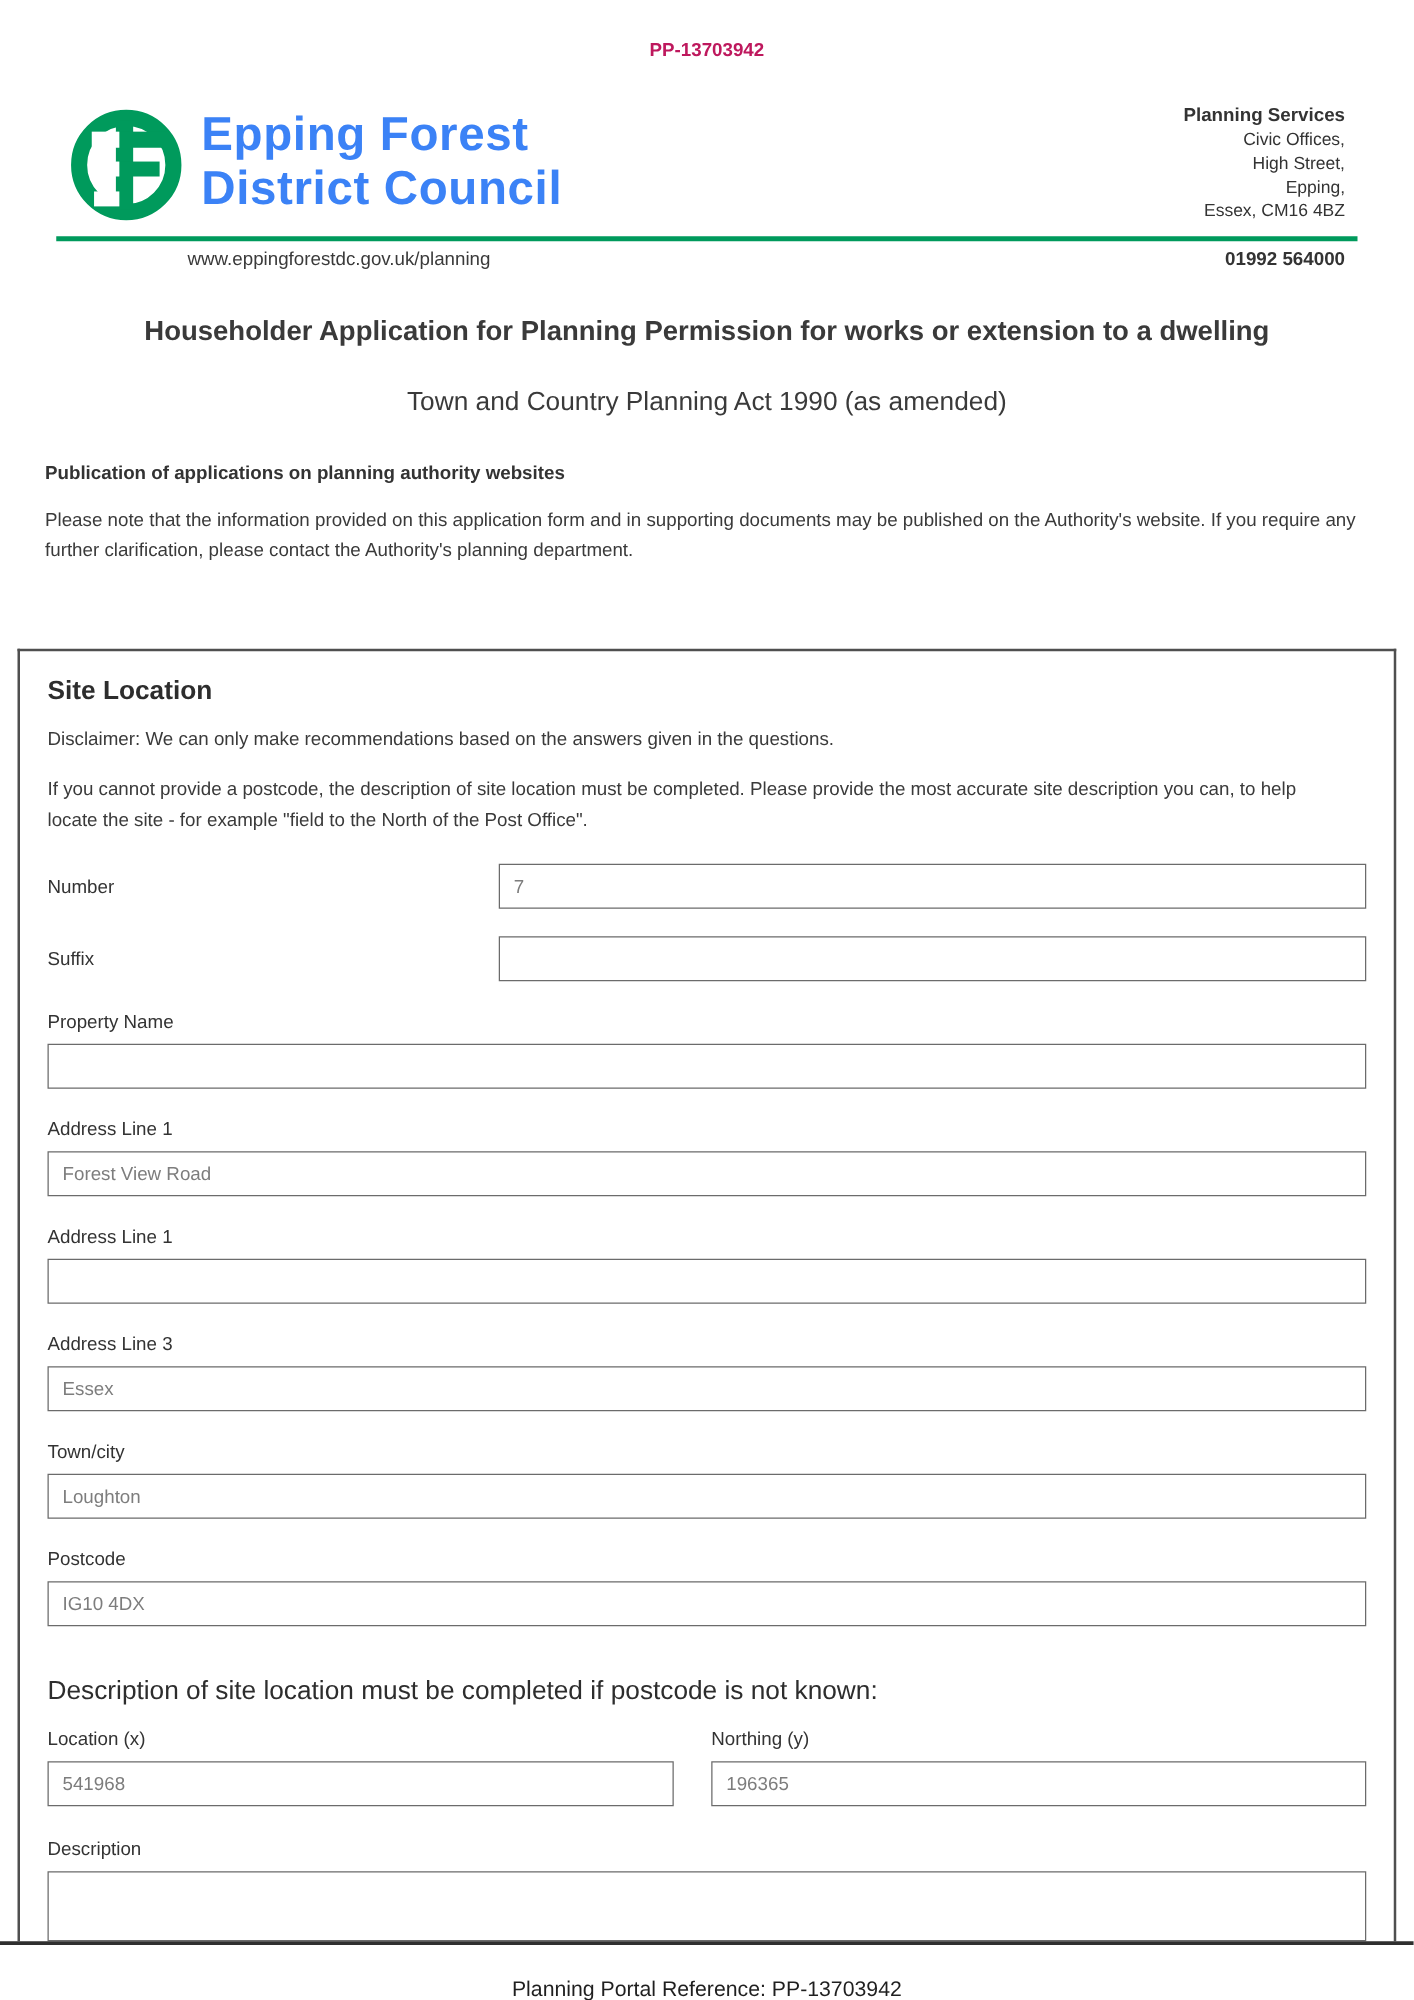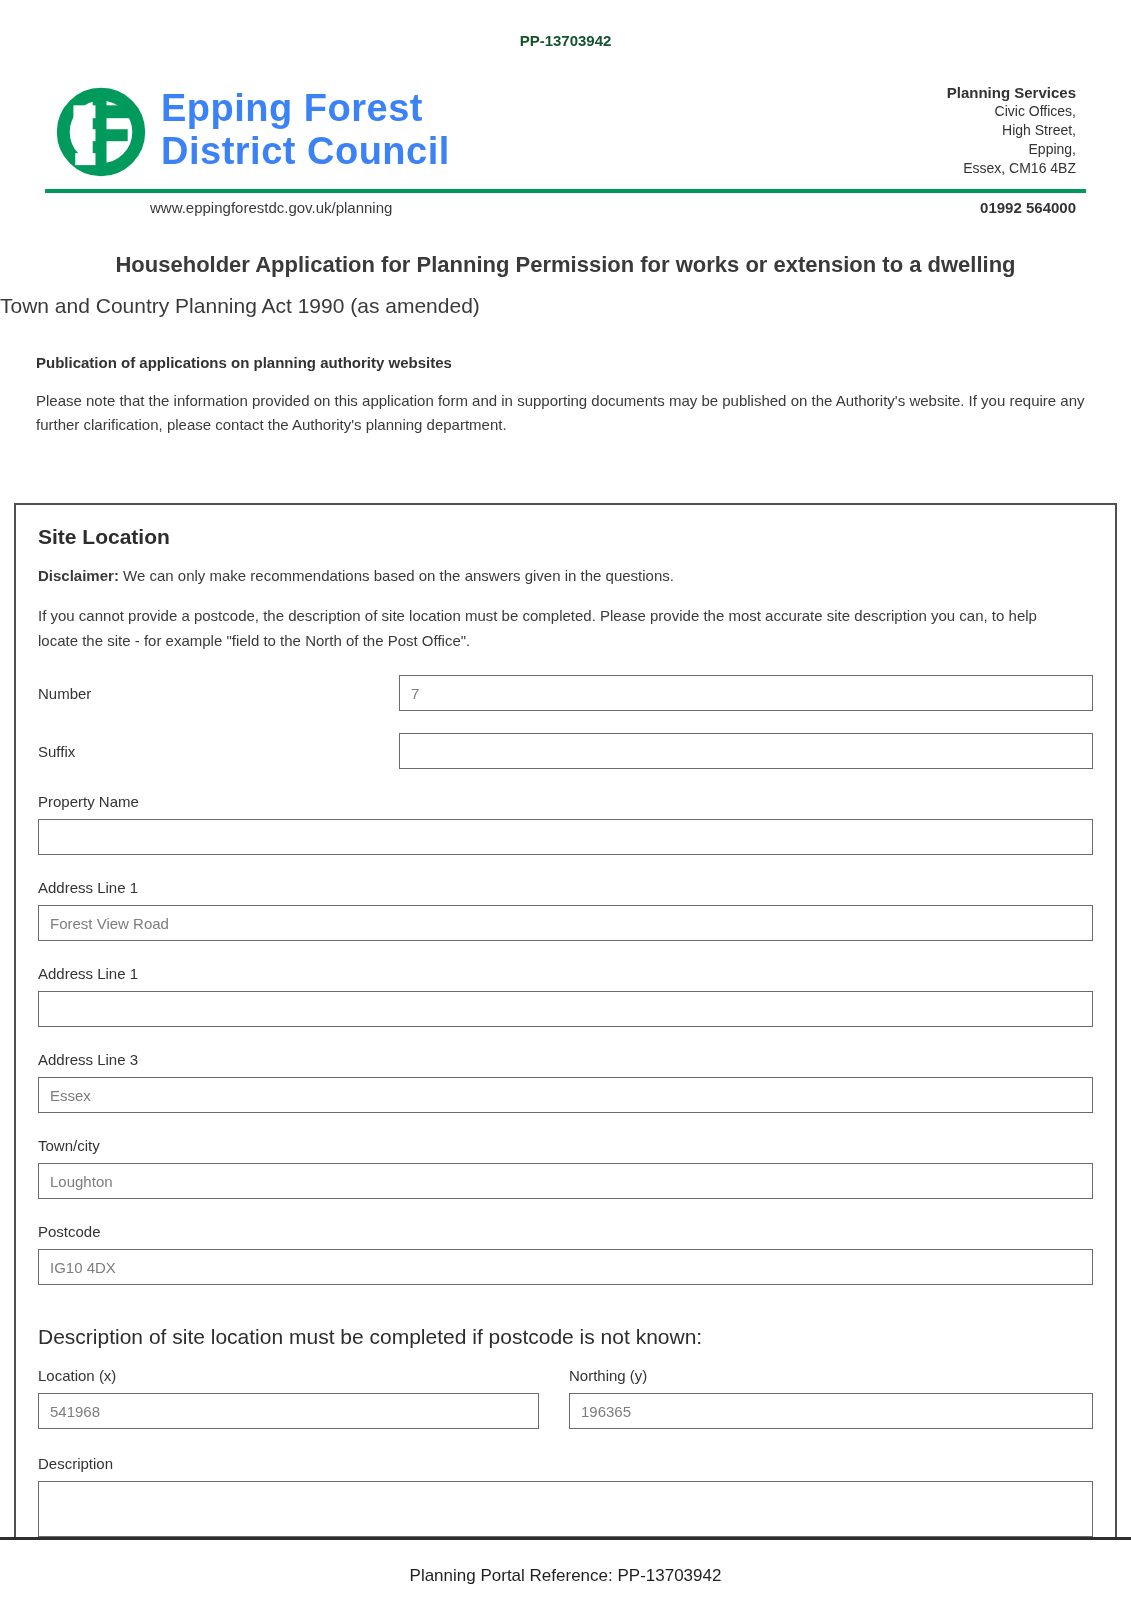--- a/index.html
+++ b/index.html
@@ -1,45 +1,45 @@
 <!DOCTYPE html>
 <html><head>
 <meta charset="utf-8">
 <style>
   * { box-sizing: border-box; margin: 0; padding: 0; }
   html, body { background: #ffffff; }
   body { font-family: "Liberation Sans", sans-serif; color: #3a3a3a; }
   .page { width: 1131px; min-height: 1600px; margin: 0 auto; background: #fff; position: relative; }
 
   
-  .top-ref { text-align: center; padding-top: 32px; font-size: 15px; font-weight: bold; color: #14532d; }
+  .top-ref { text-align: center; padding-top: 32px; font-size: 15px; font-weight: bold; color: #be185d; }
 
   
   .header-wrap { margin: 32px 45px 0 45px; }
   .header-main { display: flex; justify-content: space-between; align-items: flex-start; border-bottom: 4px solid #009a5c; padding: 0 10px 6px 10px; }
   .brand { display: flex; align-items: flex-start; gap: 14px; }
   .logo { width: 92px; height: 102px; flex: 0 0 auto; }
   .brand-name { font-size: 38px; line-height: 43px; font-weight: 600; color: #3b82f6; letter-spacing: 0.5px; padding-top: 6px; }
   .contact-block { text-align: right; font-size: 14px; line-height: 19px; color: #333; padding-top: 2px; }
   .contact-block .dept { font-weight: bold; font-size: 15px; }
   .header-sub { display: flex; justify-content: space-between; padding: 6px 10px 0 10px; gap: 36px; }
   .website { margin-left: 95px; font-size: 15px; color: #3a3a3a; }
   .phone { font-size: 15px; font-weight: bold; color: #333; margin-left: 27px; }
 
   
   .doc-title { text-align: center; margin-top: 36px; font-size: 22px; color: #3a3a3a; font-weight: bold; padding: 0 60px; }
-  .doc-act { text-align: left; margin-top: 16px; font-size: 21px; color: #3a3a3a; font-weight: normal; }
+  .doc-act { text-align: center; margin-top: 32px; font-size: 21px; color: #3a3a3a; font-weight: normal; }
   .pub-heading { margin: 36px 36px 0 36px; font-size: 15px; font-weight: bold; color: #333; }
   .pub-body { margin: 18px 36px 0 36px; font-size: 15px; line-height: 24px; color: #3a3a3a; max-width: 1060px; }
 
   
   .section-box { margin: 66px 14px 0 14px; border: 2px solid #4f4f4f; border-bottom: 0; padding: 20px 22px 0 22px; }
   .section-title { font-size: 21px; font-weight: bold; color: #2d2d2d; }
   .disclaimer { margin-top: 16px; font-size: 15px; line-height: 22px; }
-  .disclaimer b { font-weight: bold; }
+  .disclaimer b { font-weight: normal; }
   .note { margin-top: 16px; font-size: 15px; line-height: 25px; max-width: 1030px; }
 
   .field-label { font-size: 15px; color: #333; }
   input.text-input, textarea.text-area {
     border: 1px solid #6b6b6b; background: #fff; width: 100%;
     height: 36px; font-size: 15px; color: #7d7d7d; padding: 0 11px;
     font-family: "Liberation Sans", sans-serif; border-radius: 0;
   }
   textarea.text-area { height: 56px; resize: none; padding-top: 8px; display: block; }
 

